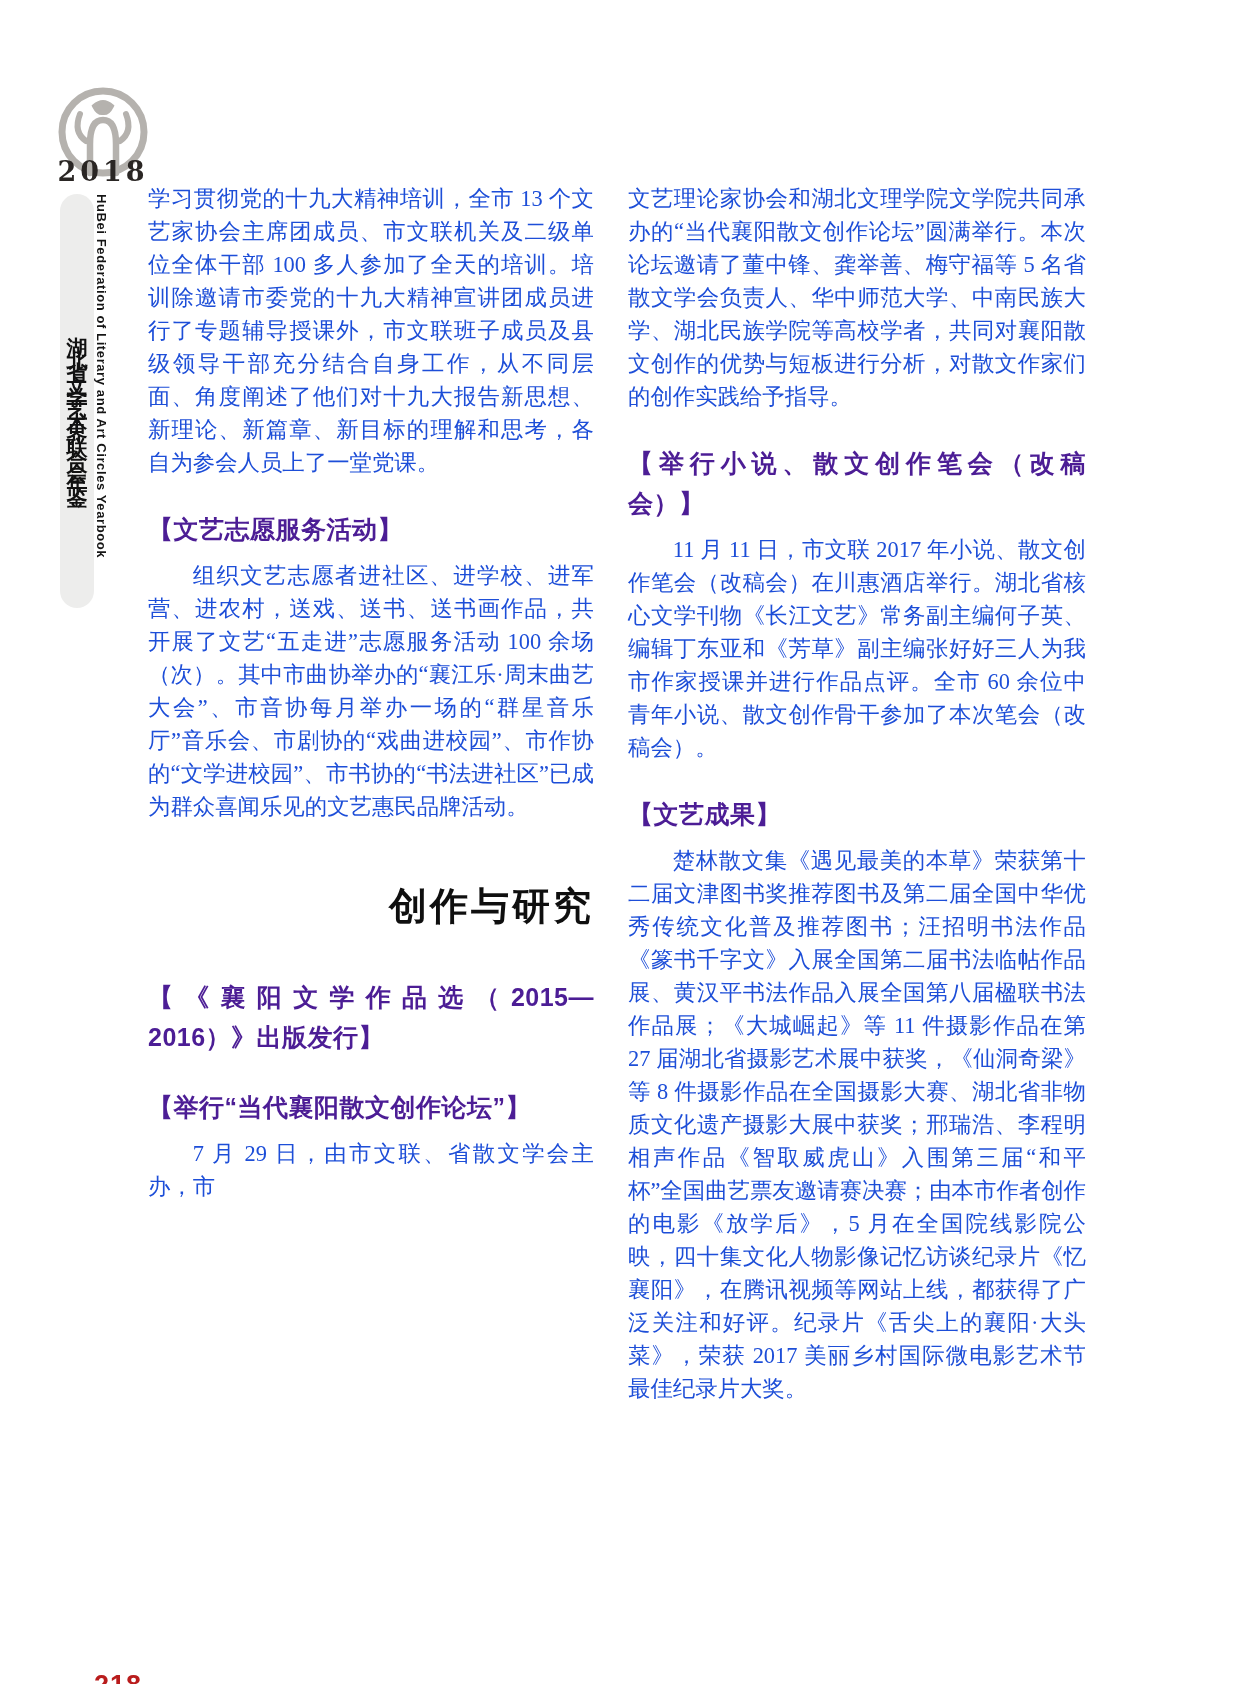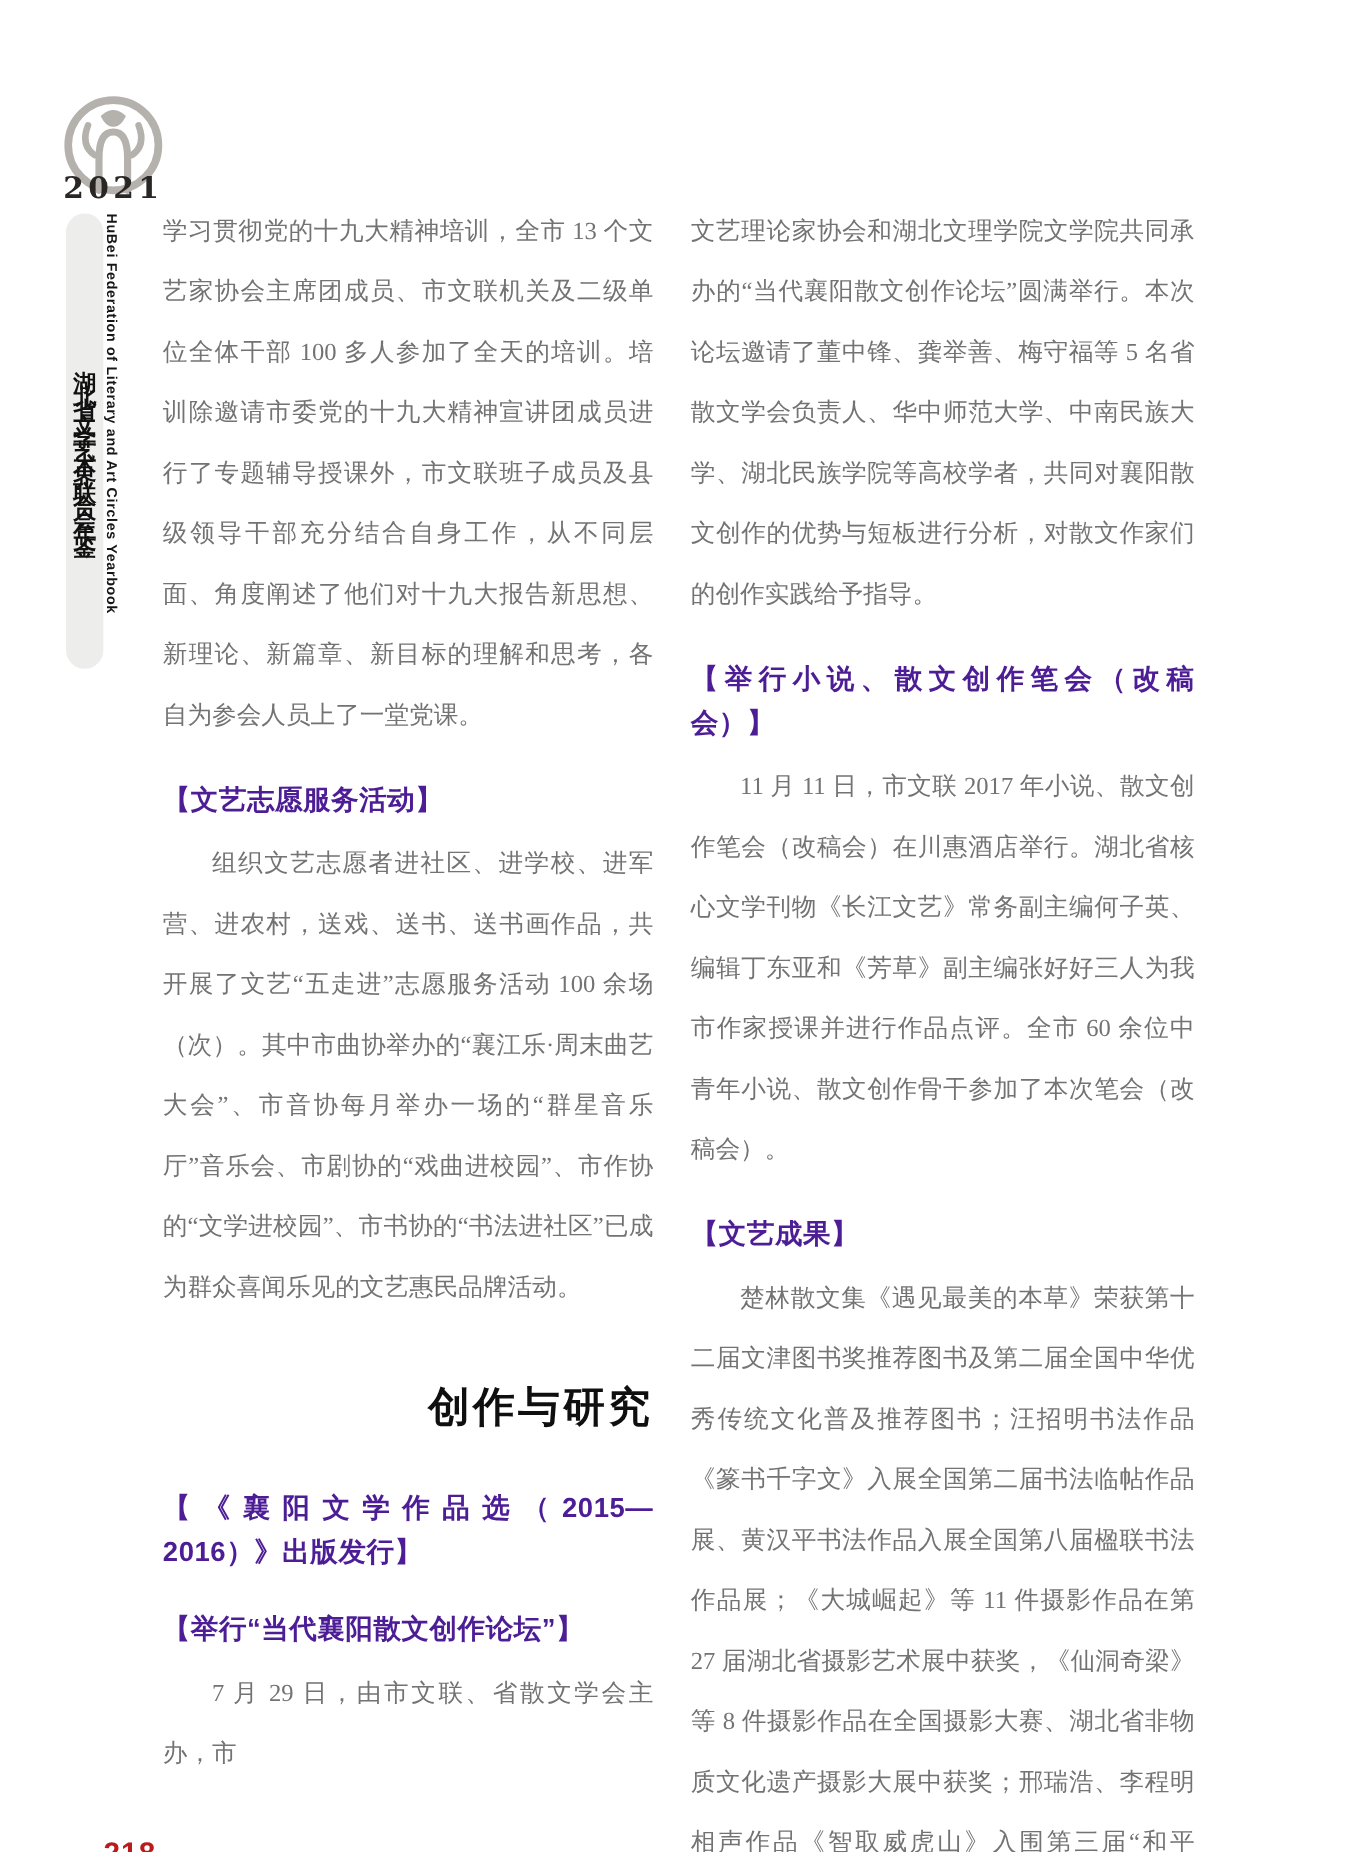--- a/index.html
+++ b/index.html
@@ -32,22 +32,22 @@
     writing-mode:vertical-rl;
     font-family:"Liberation Sans","DejaVu Sans",sans-serif;
     font-weight:bold;font-size:13px;letter-spacing:0.6px;color:#151515;
     white-space:nowrap;
   }
   
   .col{position:absolute;top:182px;}
   .col-left{left:148px;width:446px;}
   .col-right{left:628px;width:458px;}
   .body-par{
-    font-size:22.4px;line-height:55px;text-align:justify;
-    text-justify:inter-ideograph;margin:0;color:#737373;
+    font-size:22.4px;line-height:33px;text-align:justify;
+    text-justify:inter-ideograph;margin:0;color:#1d4ed8;
   }
   .indent{text-indent:2em;}
   .sec-head{
     font-family:"Liberation Sans","DejaVu Sans",sans-serif;
     font-weight:bold;font-size:25px;line-height:40px;color:#4c1d95;
     margin:30px 0 10px 0;letter-spacing:0.5px;text-align:justify;
   }
   .chapter-head{
     font-family:"Liberation Sans","DejaVu Sans",sans-serif;
     font-weight:bold;font-size:38px;line-height:46px;color:#0f0f0f;
@@ -69,21 +69,21 @@
     <svg viewBox="0 0 100 100" width="100" height="100">
       <g fill="none" stroke="#b5b2ae" stroke-linecap="round">
         <circle cx="50" cy="48" r="41" stroke-width="7"></circle>
         <path d="M37,89 L37,60 Q37,36 50,36 Q63,36 63,60 L63,89" stroke-width="6.5"></path>
         <path d="M27,30 Q20,48 33,57" stroke-width="6"></path>
         <path d="M73,30 Q80,48 67,57" stroke-width="6"></path>
         <path d="M41,22 Q50,14 59,22 Q55,30 50,29 Q45,30 41,22 Z" stroke-width="4" fill="#b5b2ae"></path>
       </g>
     </svg>
   </div>
-  <div class="logo-year">2021</div>
+  <div class="logo-year">2018</div>
 
   <div class="cn-bar">
     <span>湖北省文学艺术界联合会年鉴</span>
   </div>
   <div class="en-vertical">HuBei Federation of Literary and Art Circles Yearbook</div>
 
   <div class="col col-left">
     <p class="body-par">学习贯彻党的十九大精神培训，全市 13 个文艺家协会主席团成员、市文联机关及二级单位全体干部 100 多人参加了全天的培训。培训除邀请市委党的十九大精神宣讲团成员进行了专题辅导授课外，市文联班子成员及县级领导干部充分结合自身工作，从不同层面、角度阐述了他们对十九大报告新思想、新理论、新篇章、新目标的理解和思考，各自为参会人员上了一堂党课。</p>
 
     <h3 class="sec-head">【文艺志愿服务活动】</h3>

